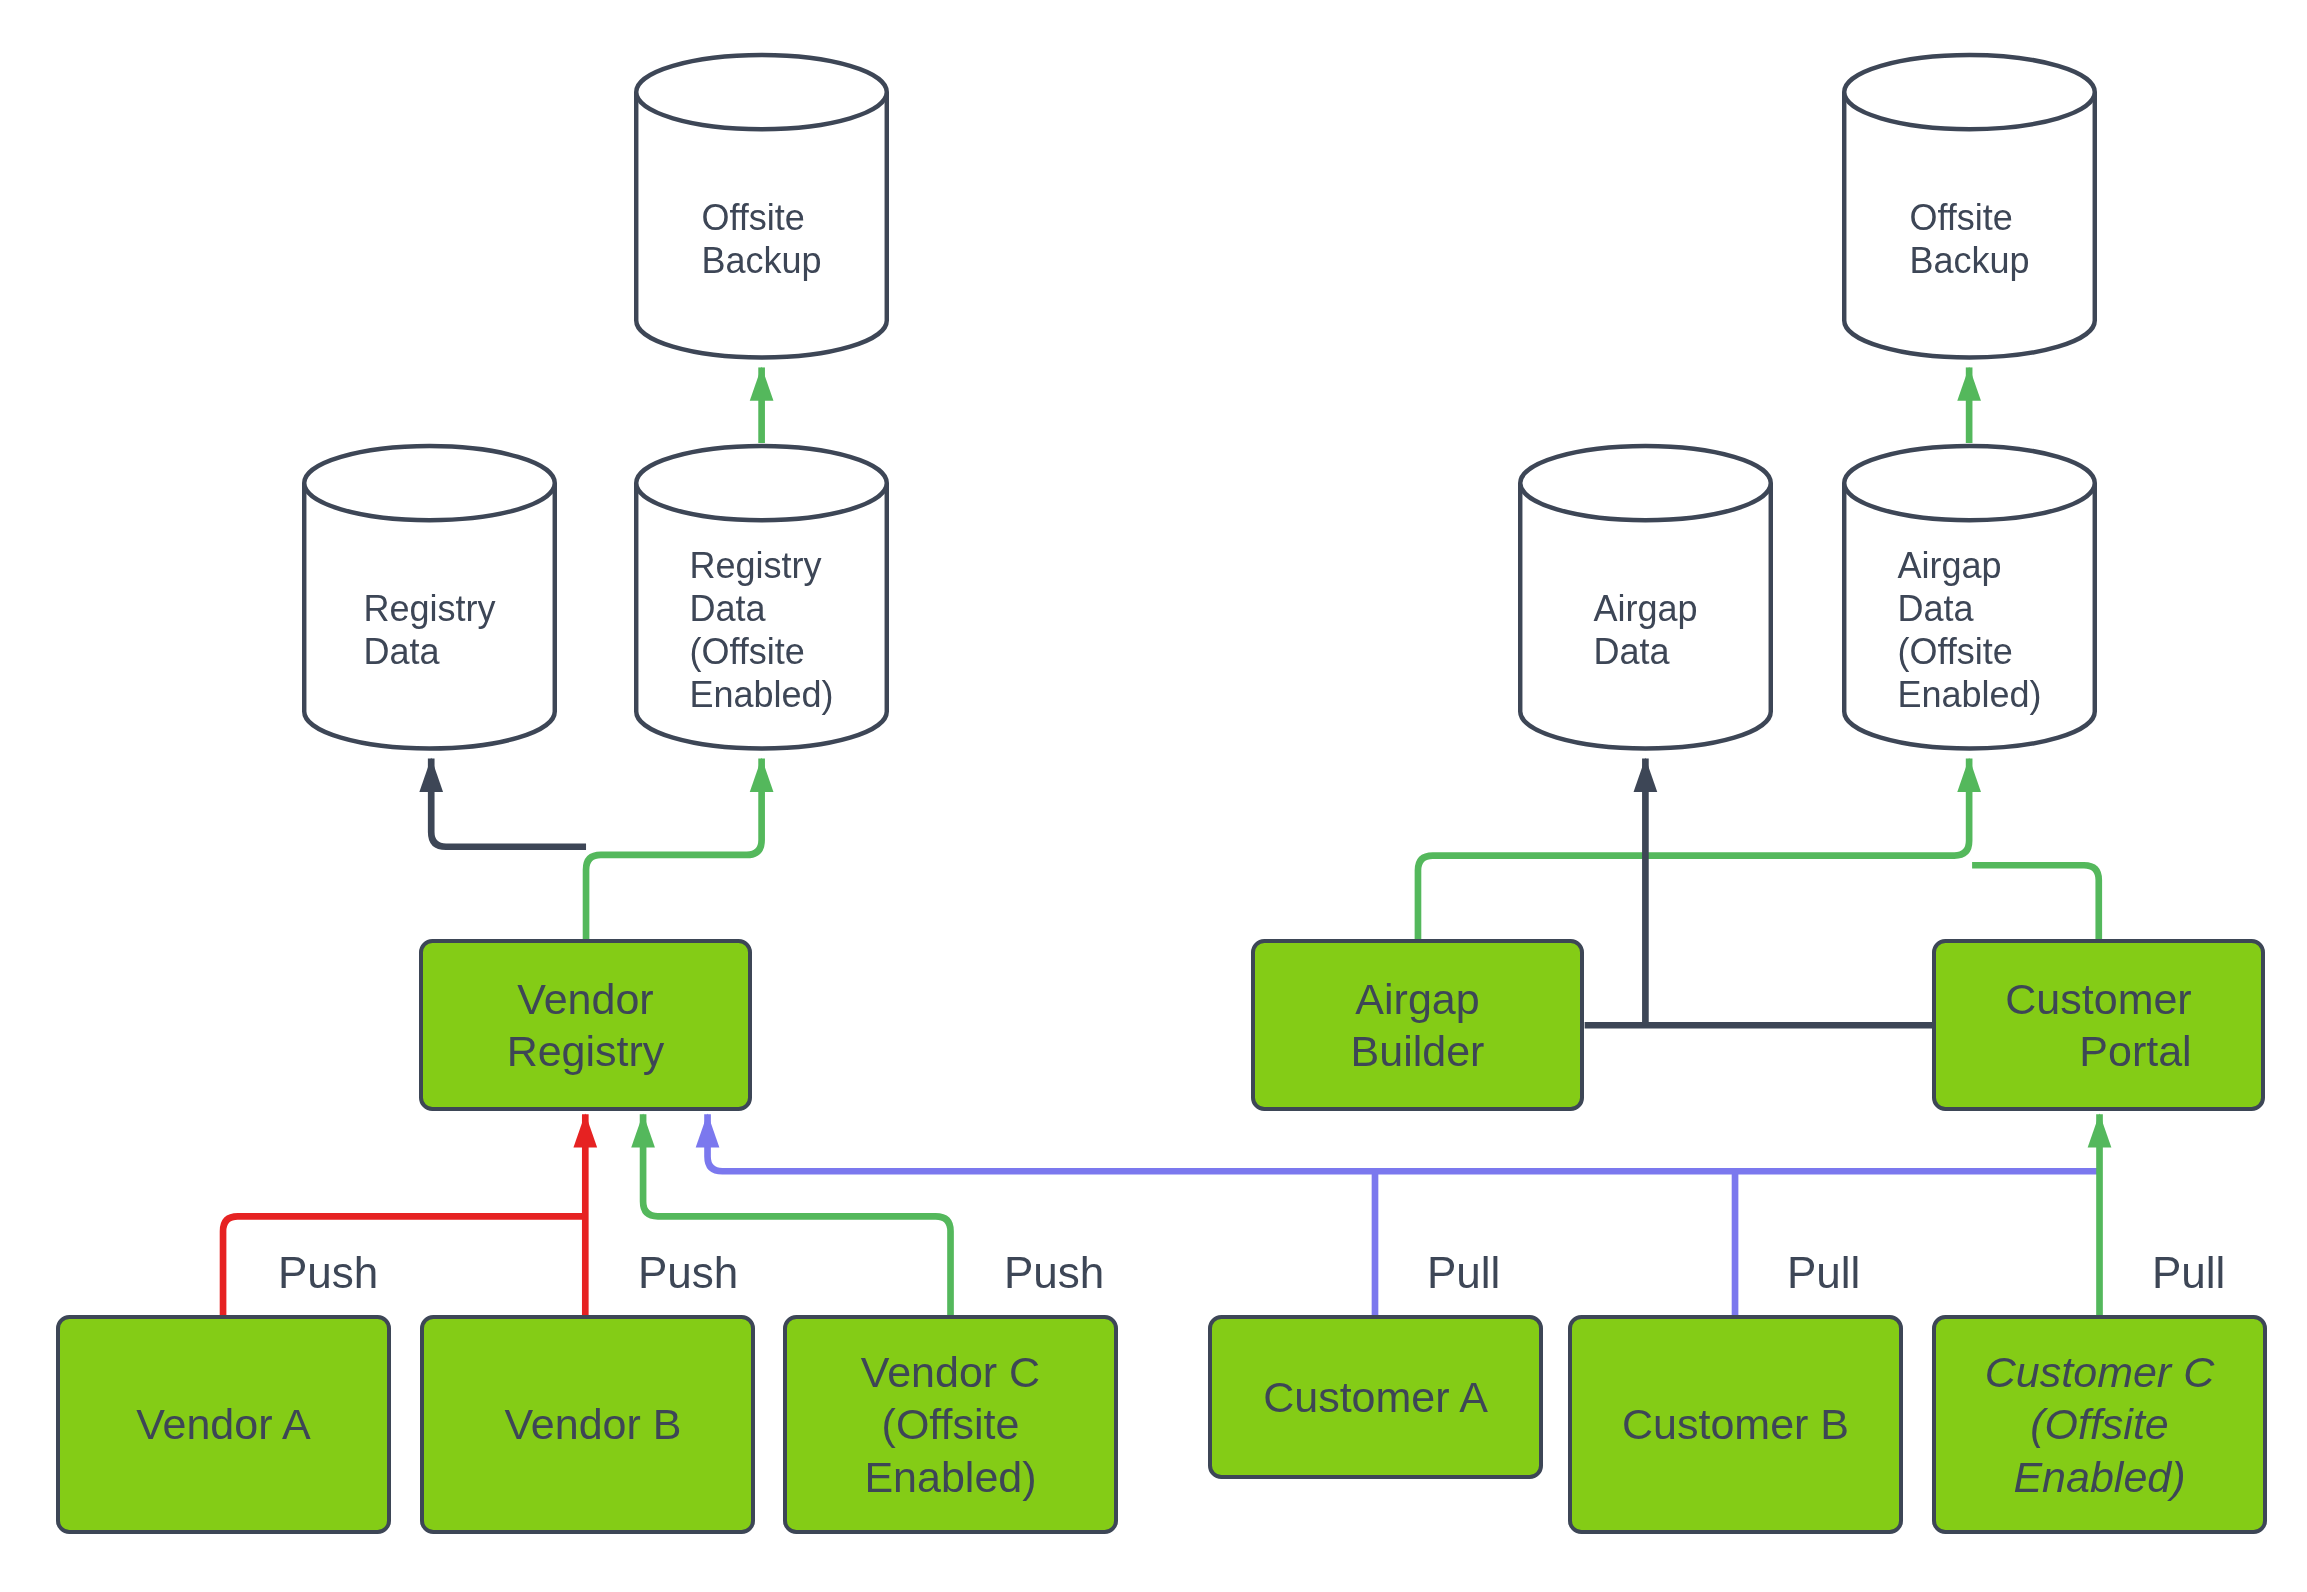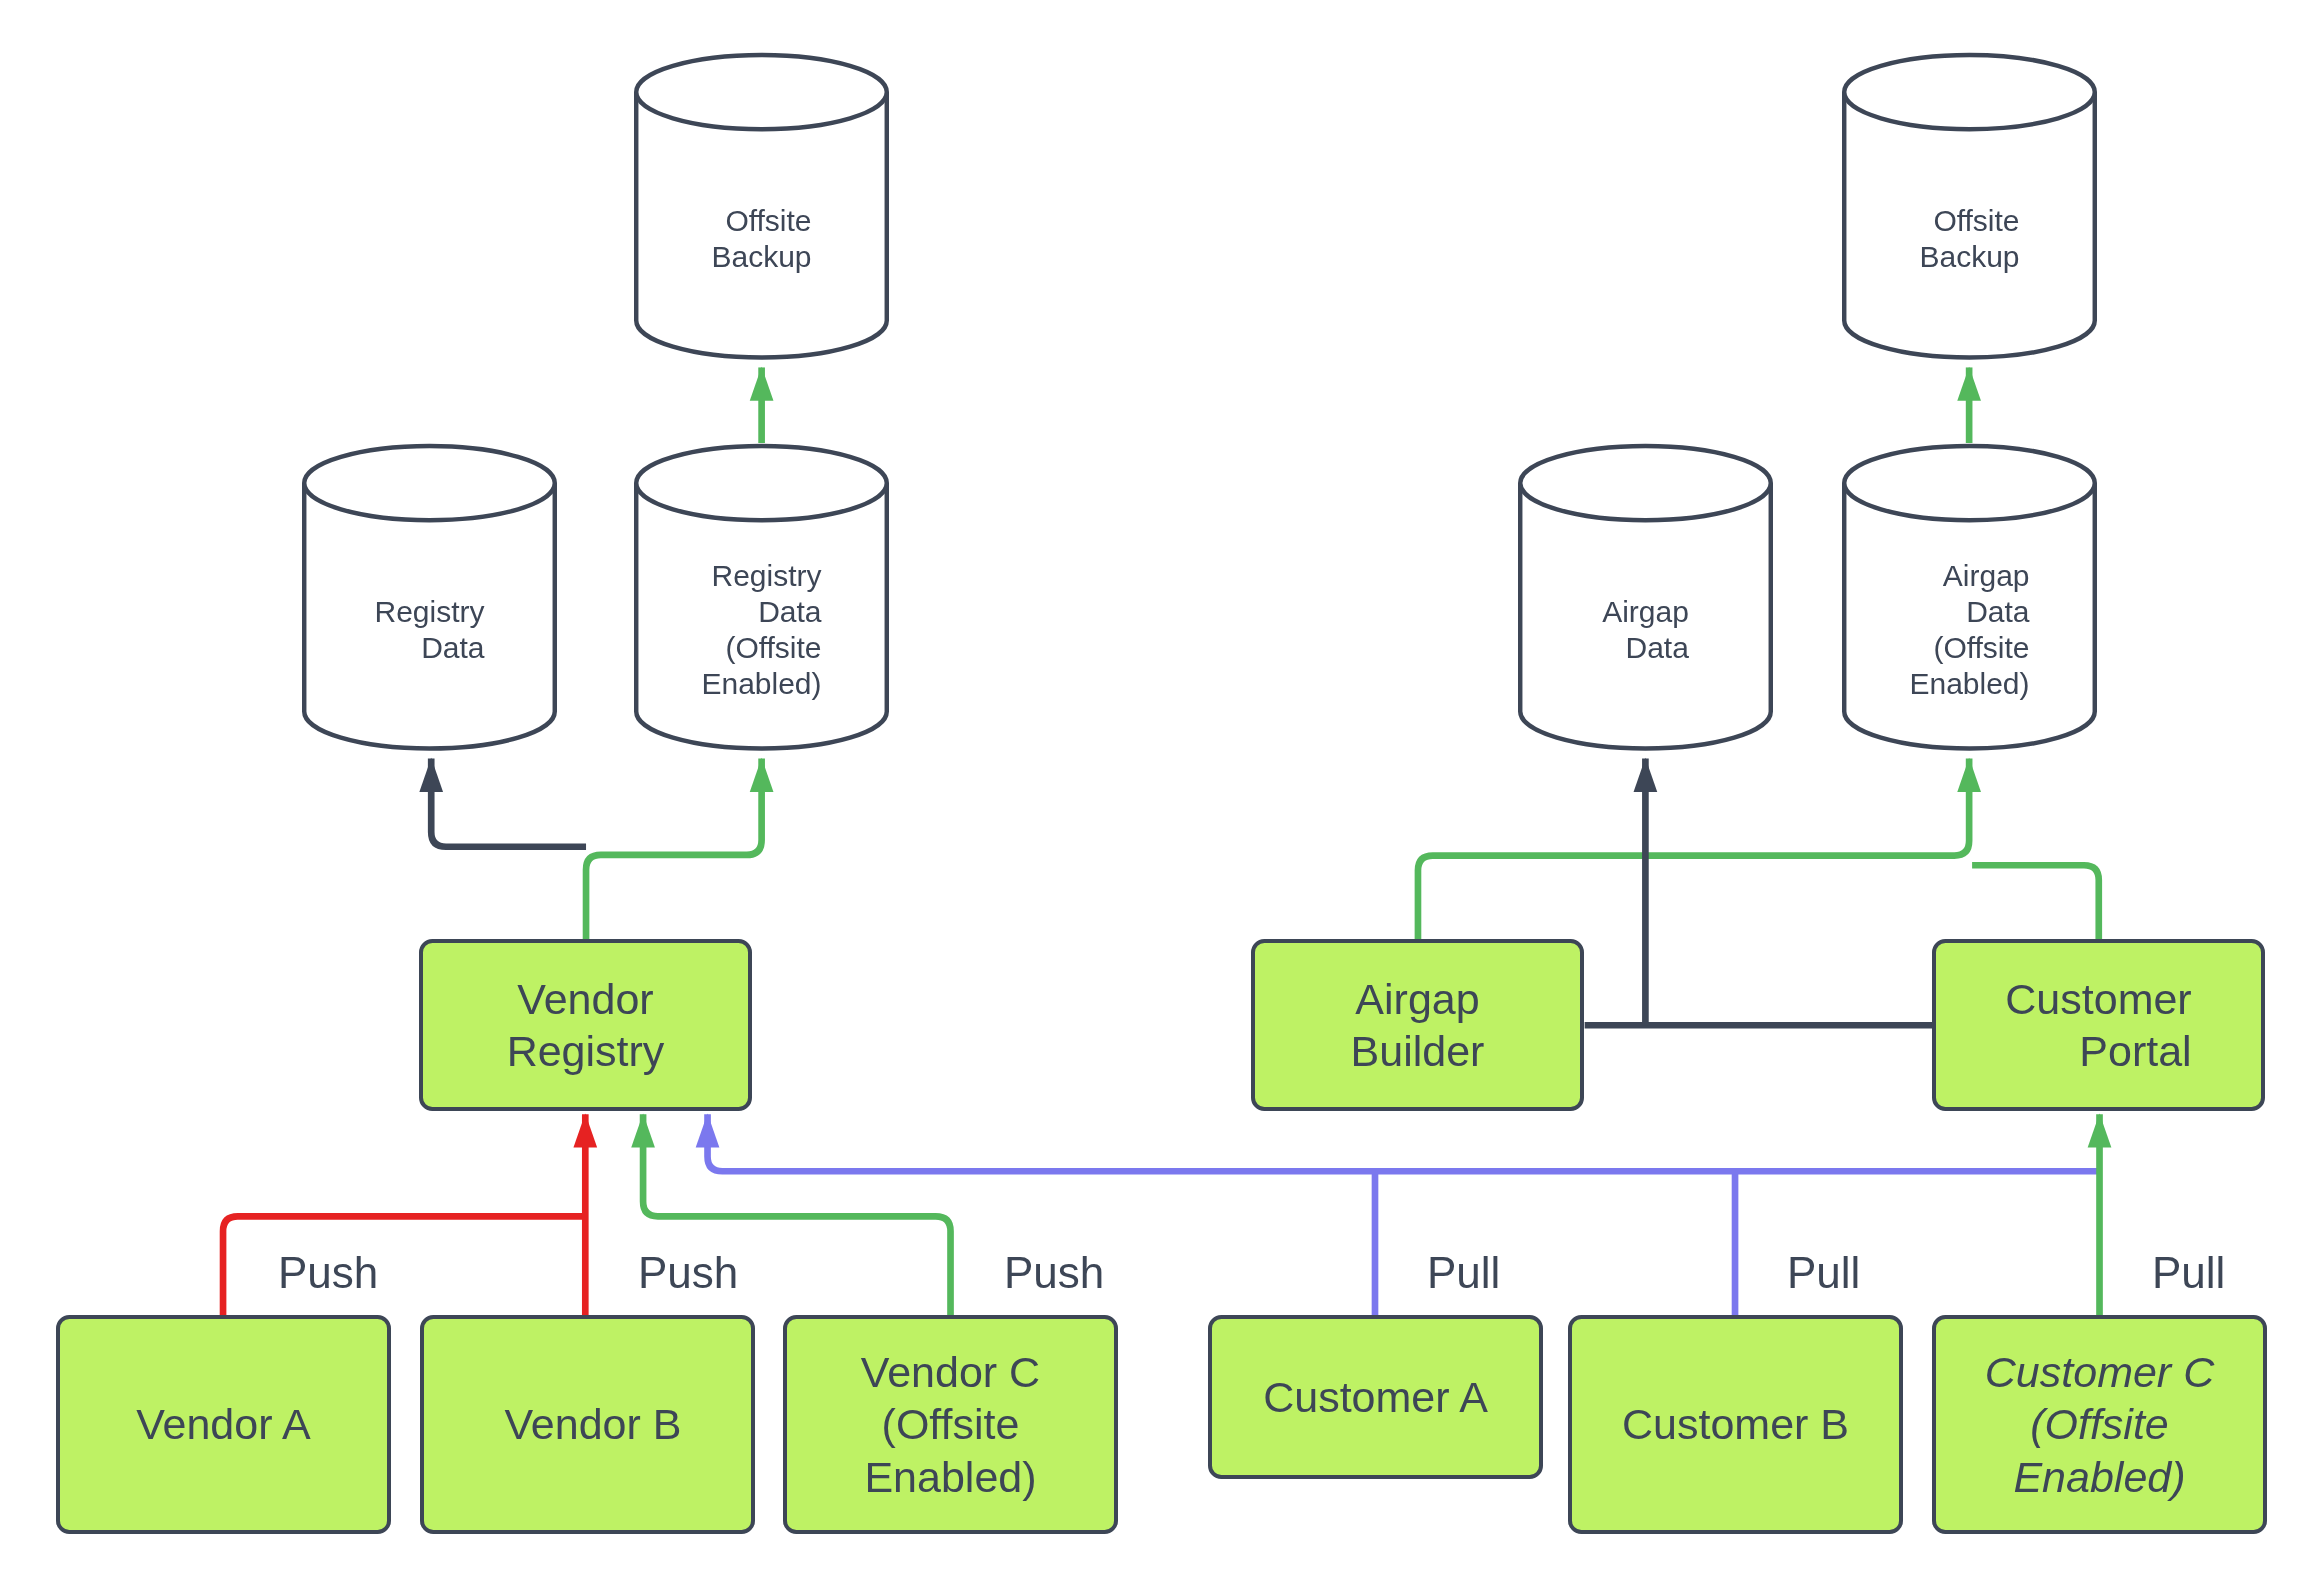--- a/index.html
+++ b/index.html
@@ -7,35 +7,35 @@
     position:relative;
     width:2307px;height:1592px;
     background:#ffffff;
     font-family:"Liberation Sans", sans-serif;
     color:#3d4656;
     overflow:hidden;
   }
   #edges{position:absolute;left:0;top:0;width:2307px;height:1592px;}
   .node{
     position:absolute;
-    background:#bef264;
+    background:#84cc16;
     border:4.4px solid #3d4656;
     border-radius:13.3px;
     display:flex;align-items:center;justify-content:center;
     text-align:center;
     font-size:43px;line-height:1.22;
     white-space:pre-line;
     box-sizing:border-box;
   }
   .cyl{position:absolute;}
   .cyl svg{position:absolute;left:0;top:0;}
   .cyl-label{
     position:absolute;left:10.4px;right:10.4px;top:83px;bottom:19px;
     display:flex;align-items:center;justify-content:center;
-    text-align:right;font-size:30px;line-height:1.2;white-space:pre-line;
+    text-align:left;font-size:36px;line-height:1.2;white-space:pre-line;
   }
   .edge-label{
     position:absolute;
     font-size:44px;line-height:1.1;
     color:#3d4656;
     margin-left:39px;
   }
   
   #node-vendor-registry{left:419px;top:939px;width:333px;height:172px;}
   #node-airgap-builder {left:1251px;top:939px;width:333px;height:172px;}

